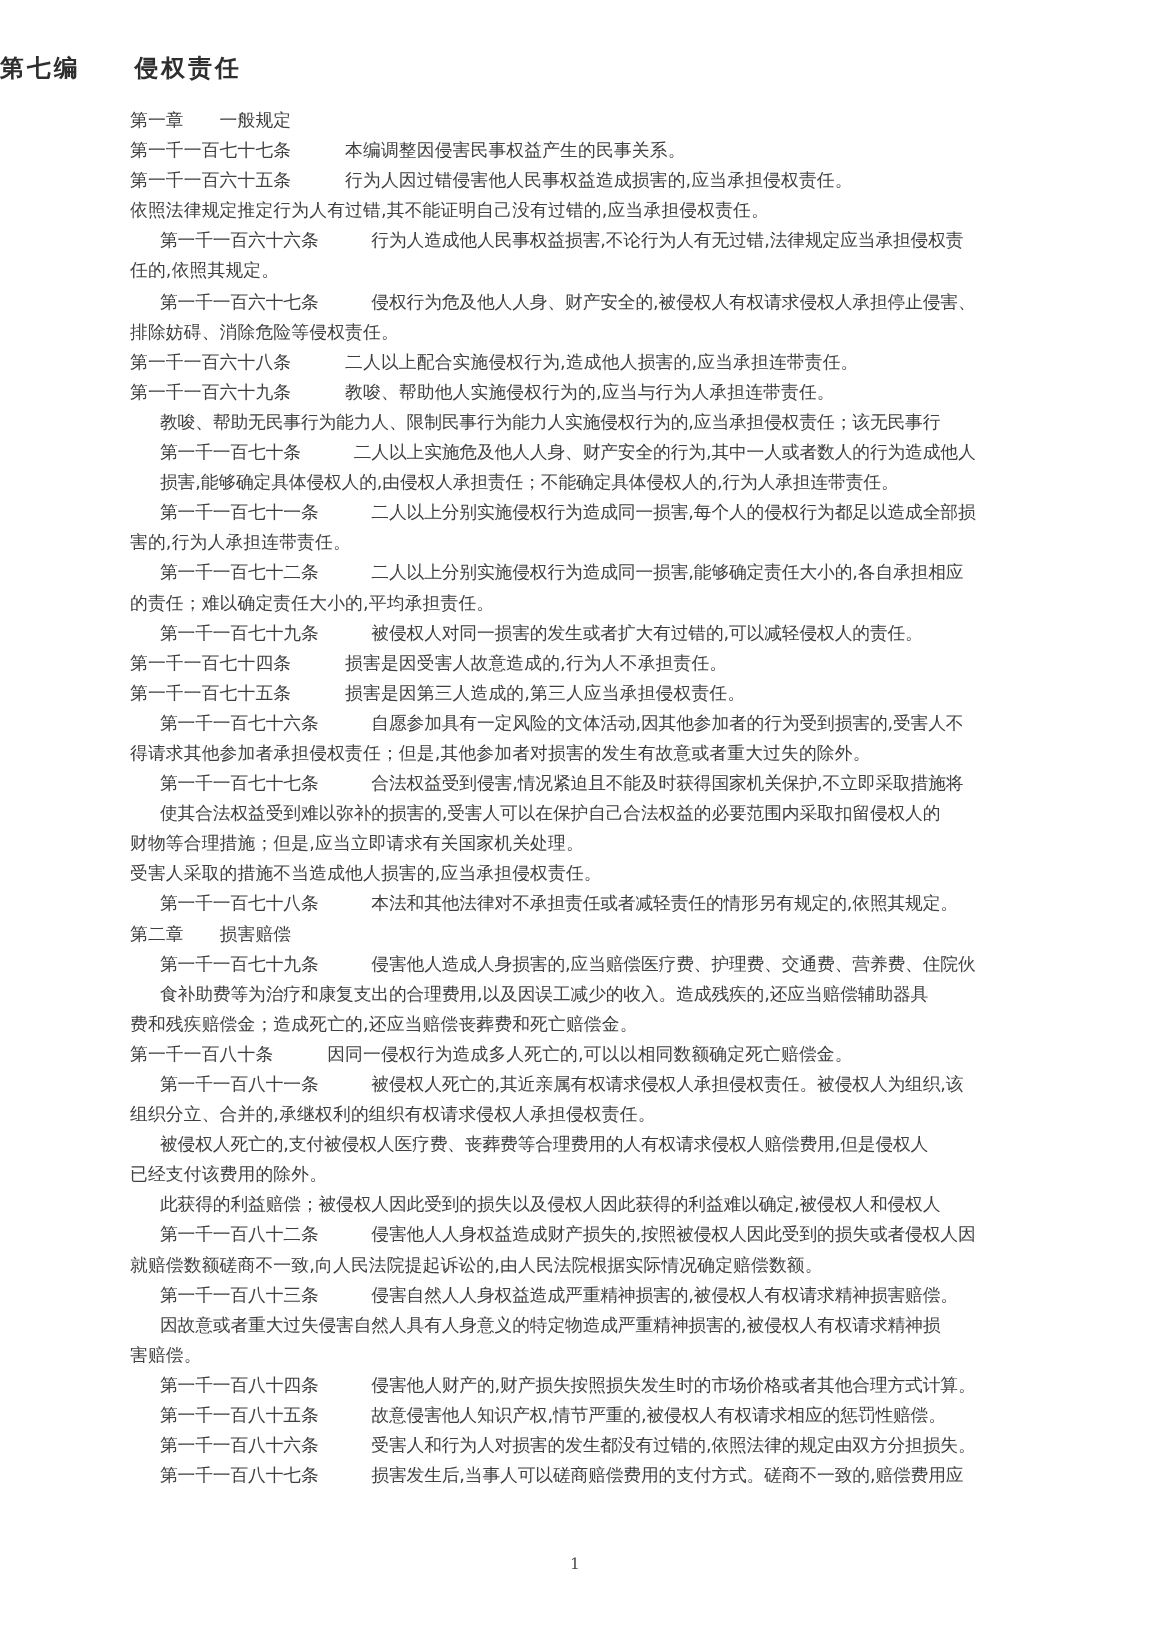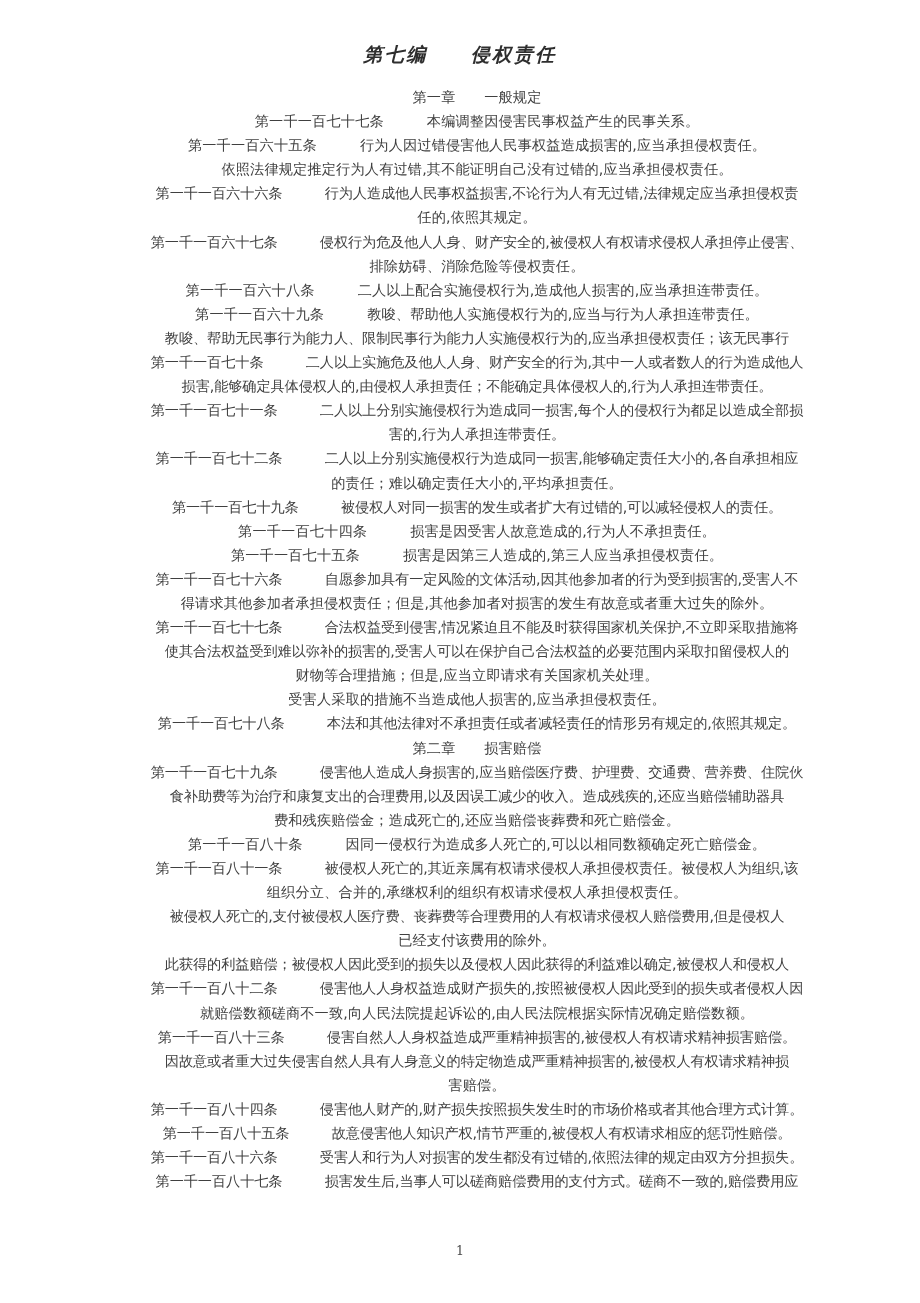--- a/index.html
+++ b/index.html
@@ -20,47 +20,45 @@
     left: 0; top: 0;
     width: 920px;
     height: 1303px;
     background: #fff;
   }
   #doc-title {
     position: absolute;
     left: 0;
     top: 42px;
     width: 920px;
-    text-align: center;
     font-family: "DejaVu Serif", "Liberation Serif", serif;
-    font-style: italic;
     font-weight: 600;
     font-size: 19px;
     letter-spacing: 2.5px;
     color: #2e2e2e;
     white-space: pre;
   }
   #body-text {
     position: absolute;
-    left: 116px;
+    left: 104px;
     top: 85px;
     width: 722px;
-    text-align: center;
   }
   .line {
     font-size: 14.2px;
     line-height: 24.1px;
     height: 24.1px;
     white-space: pre;
     color: #404040;
     letter-spacing: 0.15px;
     overflow: visible;
   }
   .line.tight {
     letter-spacing: -0.1px;
+    margin-left: 24px;
   }
   #page-number {
     position: absolute;
     left: 0;
     top: 1243px;
     width: 920px;
     text-align: center;
     font-size: 12.5px;
     color: #4a4a4a;
     font-family: "DejaVu Serif", "Liberation Serif", serif;

